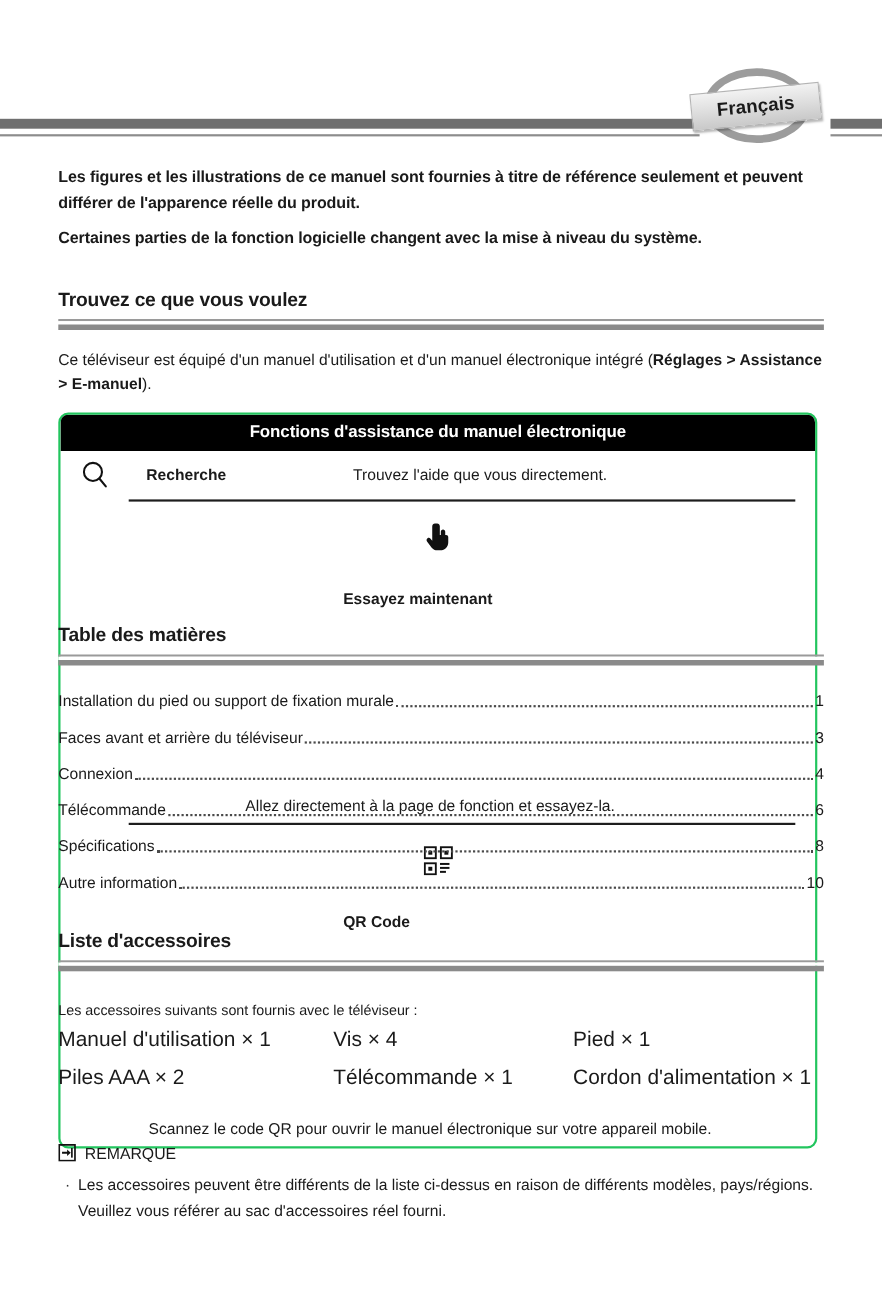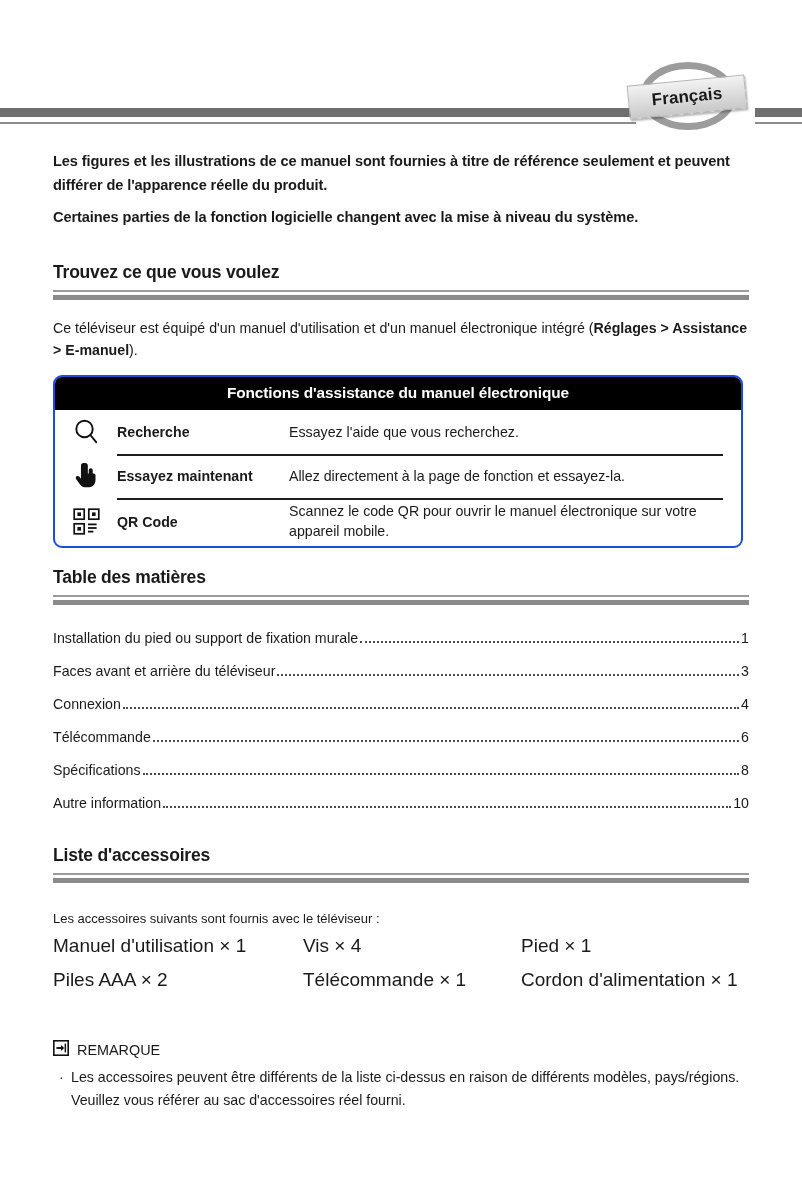--- a/index.html
+++ b/index.html
@@ -98,41 +98,42 @@
   .para-normal {
     font-size: 14.2px;
     line-height: 1.52;
     margin-top: 18px;
   }
   .para-normal b { font-weight: bold; }
 
   .emanual-table {
     margin-top: 14px;
     width: 690px;
-    border: 2px solid #1d4ed8;
+    border: 2px solid #22c55e;
     border-radius: 9px;
     overflow: hidden;
     background: #ffffff;
   }
   .emanual-table .thead {
     background: #000000;
     color: #ffffff;
     text-align: center;
     font-size: 15.4px;
     font-weight: bold;
     padding: 7px 0 8px;
     letter-spacing: -0.1px;
   }
   .emanual-table .trow {
     display: flex;
     align-items: center;
     min-height: 44px;
     padding: 4px 0;
-  }
-  .emanual-table .trow + .trow { position: relative; }
+    gap: 16px;
+  }
+  .emanual-table .trow + .trow { position: relative; flex-direction: column; }
   .emanual-table .trow + .trow::before {
     content: "";
     position: absolute;
     left: 62px; right: 18px; top: 0;
     height: 2px;
     background: #1d1d1d;
   }
   .cell-icon {
     width: 62px;
     display: flex; align-items: center; justify-content: center;
@@ -245,21 +246,21 @@
       <div class="thead">Fonctions d'assistance du manuel électronique</div>
 
       <div class="trow">
         <div class="cell-icon">
           <svg class="icon-search" width="26" height="28" viewBox="0 0 26 28" aria-hidden="true">
             <circle cx="11.5" cy="11" r="8.2" fill="none" stroke="#111" stroke-width="1.9"></circle>
             <line x1="17.3" y1="17" x2="23.2" y2="24.2" stroke="#111" stroke-width="1.9" stroke-linecap="round"></line>
           </svg>
         </div>
         <div class="cell-term">Recherche</div>
-        <div class="cell-desc">Essayez l'aide que vous recherchez.</div>
+        <div class="cell-desc">Trouvez l'aide que vous directement.</div>
       </div>
 
       <div class="trow">
         <div class="cell-icon">
           <svg class="icon-hand" width="26" height="30" viewBox="0 0 26 30" aria-hidden="true">
             <path fill="#111" d="M12.4 2.0c1.35 0 2.45 1.1 2.45 2.45v8.0h0.9V9.3c0-1.1 0.9-2.0 2.0-2.0
                      s2.0 0.9 2.0 2.0v3.15h0.85c1.05 0 1.9 0.85 1.9 1.9v4.6
                      c0 4.2-2.85 7.35-7.35 7.35h-2.6c-2.1 0-3.85-0.85-5.1-2.35
                      L3.2 18.2c-0.7-0.95-0.5-2.25 0.45-2.9 0.9-0.6 2.1-0.4 2.75 0.45l1.55 1.95V4.45
                      C7.95 3.1 9.05 2.0 10.4 2.0h2.0z"></path>

